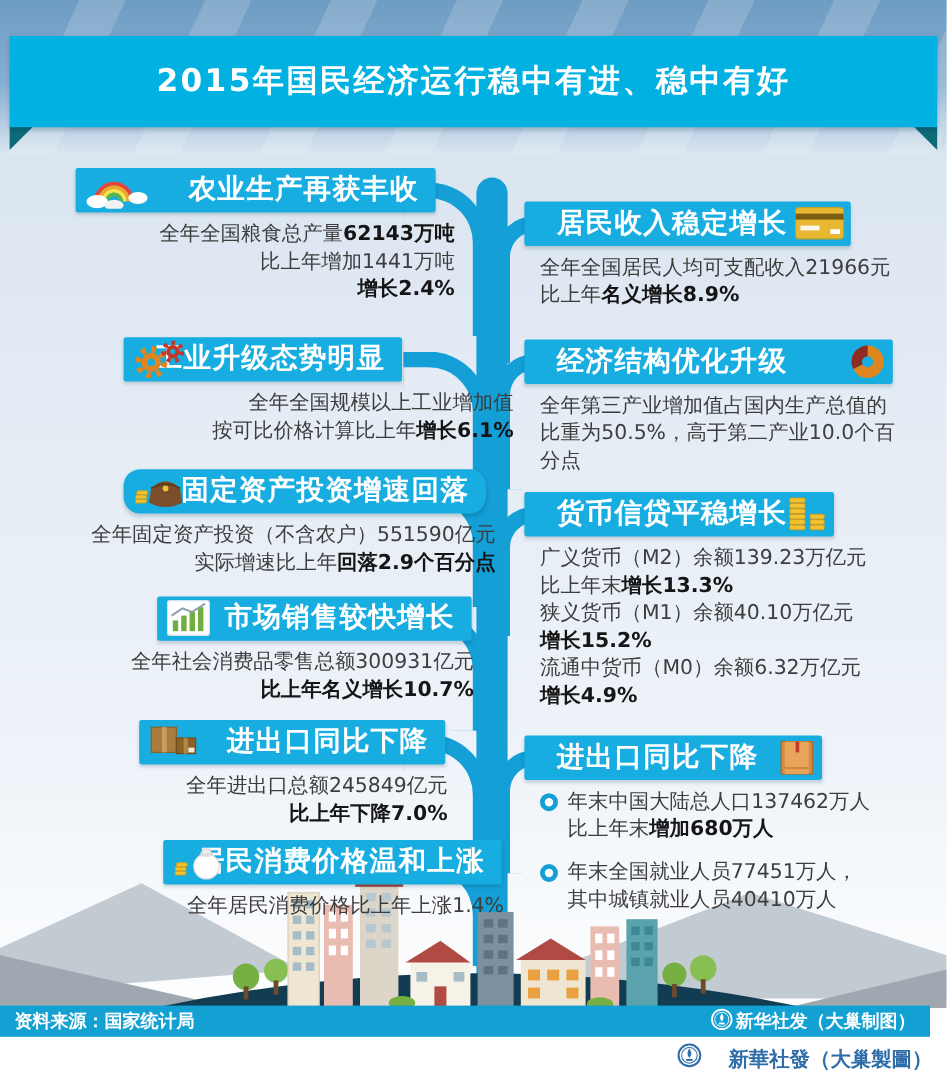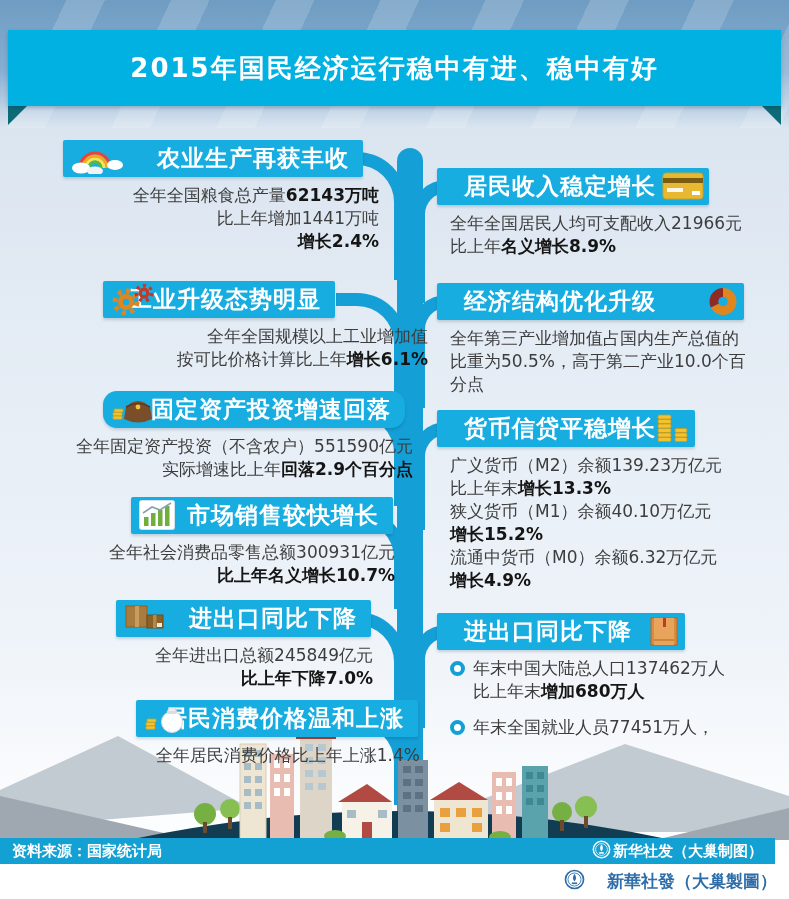--- a/index.html
+++ b/index.html
@@ -298,20 +298,21 @@
     </div>
     <div class="body">
       <div class="bgroup">
         <span class="bdot"></span>
         <div><span>年末中国大陆总人口137462万人</span><span class="b"></span></div>
         <div><span>比上年末</span><span class="b">增加680万人</span></div>
       </div>
       <div class="bgroup">
         <span class="bdot"></span>
         <div><span>年末全国就业人员77451万人，</span><span class="b"></span></div>
+        <div><span>其中城镇就业人员40410万人</span><span class="b"></span></div>
       </div>
     </div>
   </div>
 
   <svg class="scene" width="789" height="112" viewBox="0 0 789 112">
     <path fill="#c2cad2" d="M0,62 L118,8 L250,80 L0,100 Z"></path>
     <path fill="#c2cad2" d="M470,76 L625,16 L789,68 L789,104 L470,104 Z"></path>
     <path fill="#9fa8b0" d="M0,68 L195,112 L0,112 Z"></path>
     <path fill="#9fa8b0" d="M789,80 L789,112 L655,112 Z"></path>
     <path fill="#123c52" d="M128,112 Q400,54 672,112 Z"></path>

